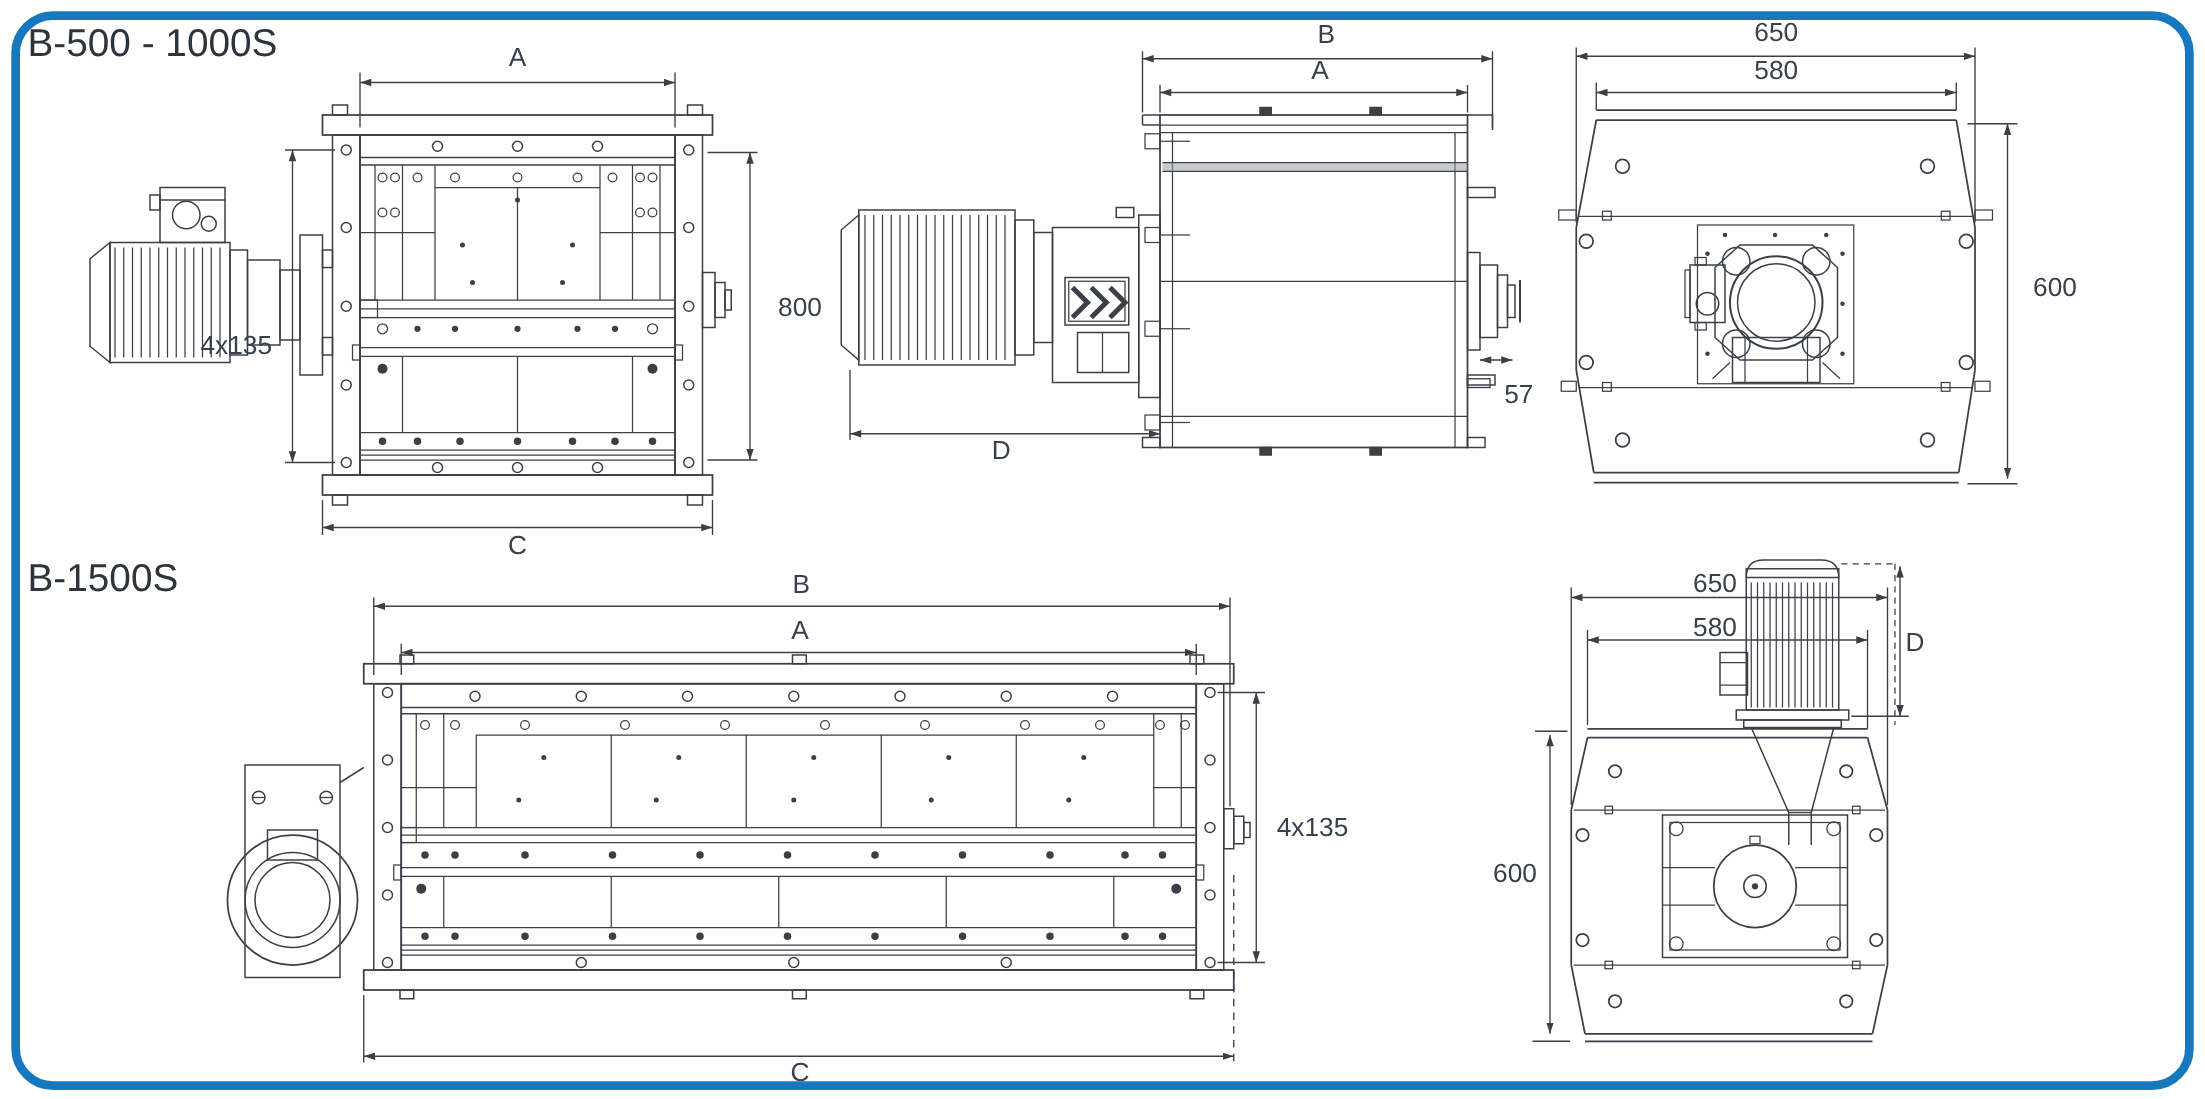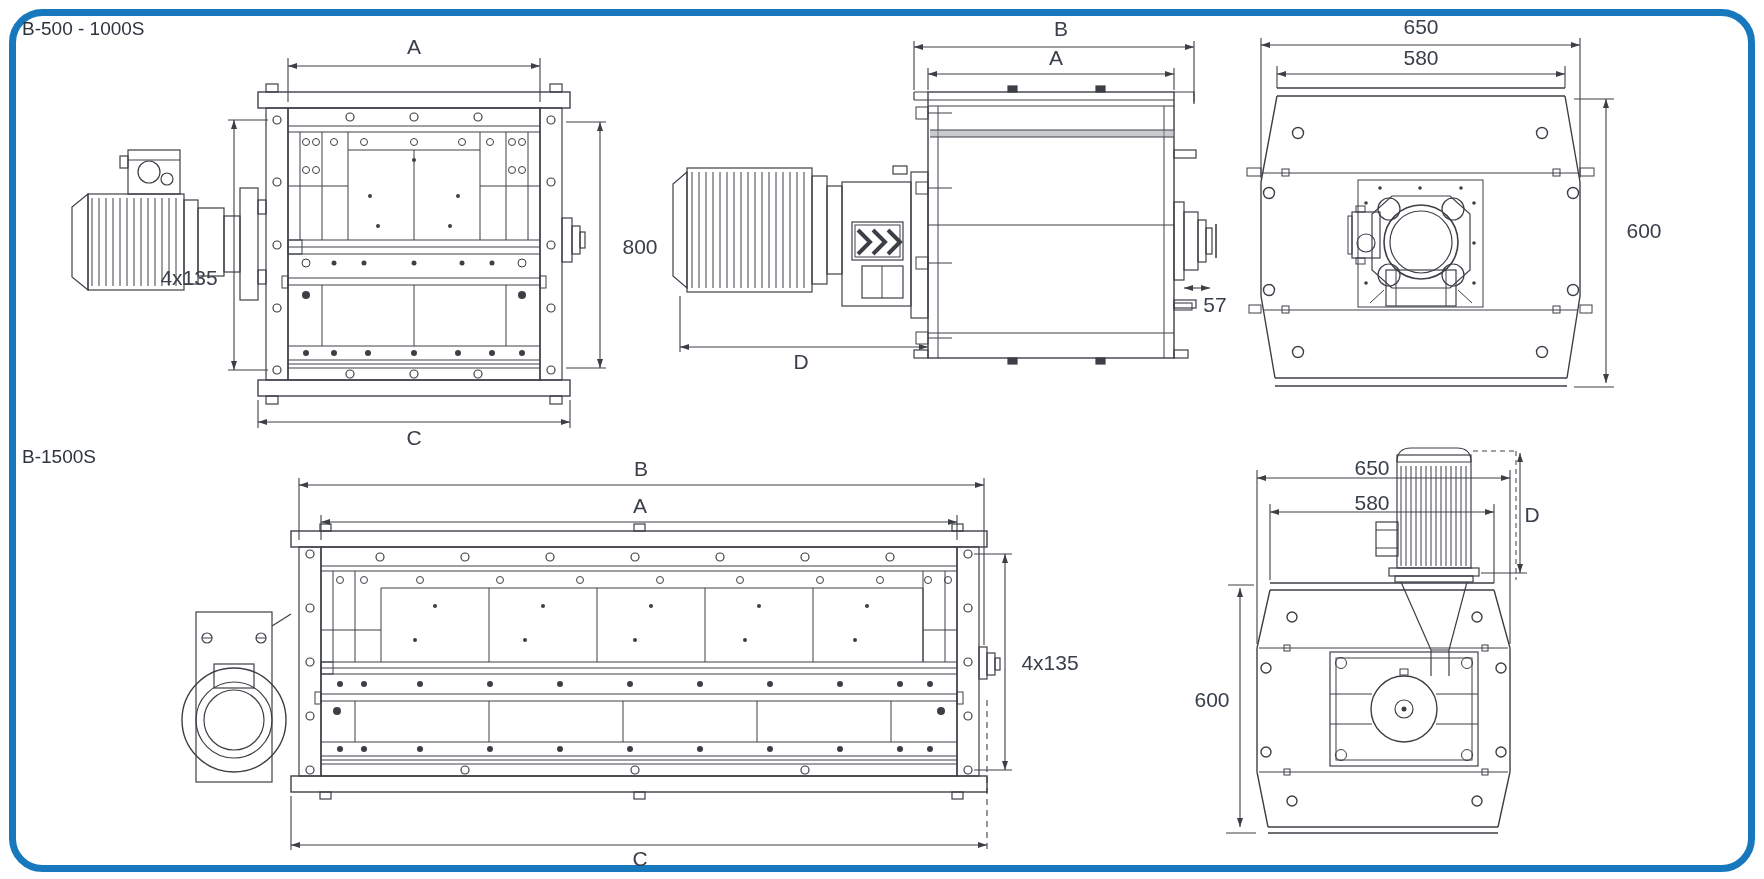--- a/index.html
+++ b/index.html
@@ -1,21 +1,21 @@
 <!DOCTYPE html>
 <html><head>
 <meta charset="utf-8">
 <style>
   html,body{margin:0;padding:0;background:#fff;}
   #stage{position:relative;width:1764px;height:879px;background:#fff;overflow:hidden;
          font-family:"Liberation Sans", sans-serif;}
   #stage svg{position:absolute;left:0;top:0;}
   .lbl{position:absolute;color:#39404b;font-size:21px;white-space:nowrap;
        transform:translate(-50%,-50%);line-height:1;}
-  .model{position:absolute;color:#2e343c;font-size:19px;white-space:nowrap;line-height:1;text-align:right;}
+  .model{position:absolute;color:#2e343c;font-size:31px;white-space:nowrap;line-height:1;text-align:right;}
 </style>
 </head>
 <body>
 
 <div id="stage">
 
 <svg width="1764" height="879" viewBox="0 0 1764 879">
   <defs>
     <marker id="ae" markerUnits="userSpaceOnUse" markerWidth="11" markerHeight="8" refX="9" refY="3" orient="auto">
       <path d="M0,0L9,3L0,6Z" fill="#3c4046"></path>
@@ -466,21 +466,21 @@
 <span class="model" style="left:22px;top:447px">B-1500S</span>
 
 <span class="lbl" style="left:414px;top:46px">A</span>
 <span class="lbl" style="left:414px;top:437px">C</span>
 <span class="lbl" style="left:189px;top:277px">4x135</span>
 <span class="lbl" style="left:640px;top:246px">800</span>
 
 <span class="lbl" style="left:1061px;top:28px">B</span>
 <span class="lbl" style="left:1056px;top:57px">A</span>
 <span class="lbl" style="left:801px;top:361px">D</span>
-<span class="lbl" style="left:1215px;top:304px">57</span>
+<span class="lbl" style="left:1215px;top:316px">57</span>
 
 <span class="lbl" style="left:1421px;top:26px">650</span>
 <span class="lbl" style="left:1421px;top:57px">580</span>
 <span class="lbl" style="left:1644px;top:230px">600</span>
 
 <span class="lbl" style="left:641px;top:468px">B</span>
 <span class="lbl" style="left:640px;top:505px">A</span>
 <span class="lbl" style="left:640px;top:858px">C</span>
 <span class="lbl" style="left:1050px;top:662px">4x135</span>
 

